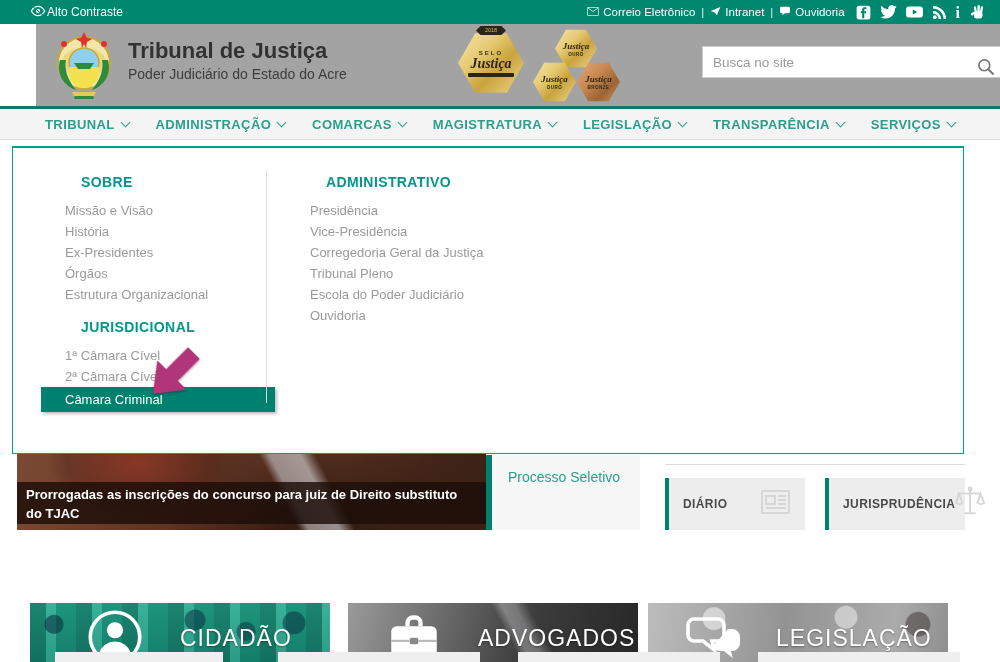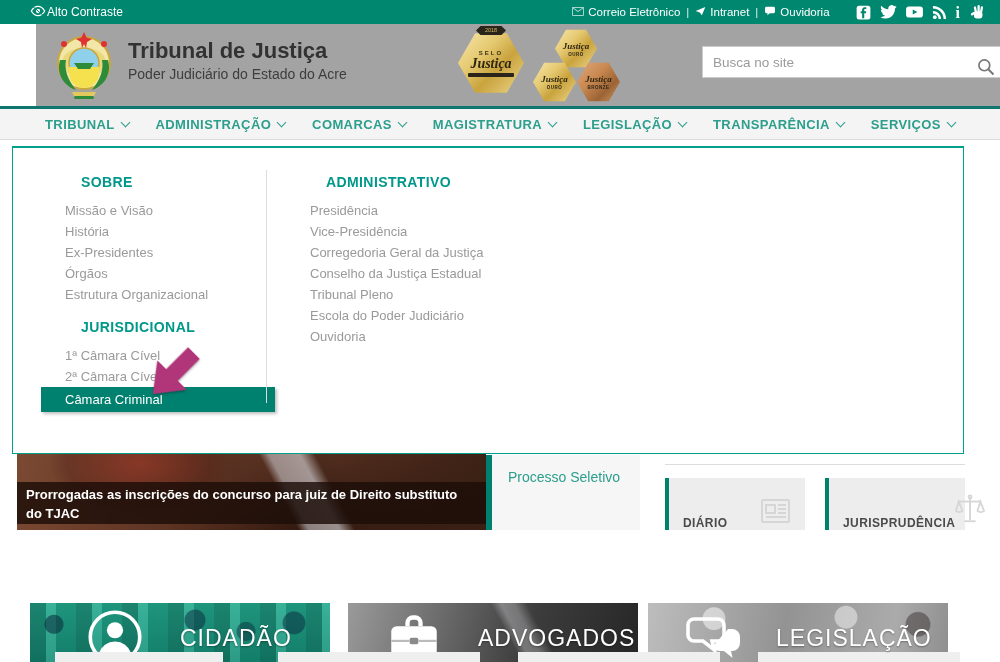--- a/index.html
+++ b/index.html
@@ -1,21 +1,21 @@
 <!DOCTYPE html>
 <html><head>
 <meta charset="utf-8">
 <style>
   html,body{margin:0;padding:0;background:#fff;width:1000px;height:662px;overflow:hidden;
     font-family:"Liberation Sans",sans-serif;-webkit-font-smoothing:antialiased;}
   
   .topbar{position:absolute;left:0;top:0;width:1000px;height:24px;background:#008770;color:#fff;
     display:flex;align-items:center;justify-content:space-between;font-size:12px;}
   .topbar-left{display:flex;align-items:center;gap:1px;padding-left:30px;}
-  .topbar-right{display:flex;align-items:center;gap:18px;padding-right:14px;}
+  .topbar-right{display:flex;align-items:center;gap:3px;padding-right:14px;}
   .toplinks{display:flex;align-items:center;gap:6px;font-size:11.5px;}
   .toplinks .sep{opacity:.85;}
   .toplink{display:flex;align-items:center;gap:4px;cursor:pointer;}
   .social{display:flex;align-items:center;gap:9px;margin-left:8px;}
   .social svg{display:block;}
   
   .header{position:absolute;left:0;top:24px;width:1000px;height:82px;background:#a3a3a3;margin-left:36px;}
   .crest{position:absolute;left:16px;top:6px;width:64px;height:70px;}
   .site-title{position:absolute;left:92px;top:14px;font-size:22px;font-weight:bold;color:#323232;}
   .site-sub{position:absolute;left:92px;top:42px;font-size:14px;color:#3d3d3d;}
@@ -66,21 +66,21 @@
   .banner-caption{position:absolute;left:0;top:34px;width:100%;height:42px;
     background:rgba(28,14,9,.82);color:#fff;font-size:13px;font-weight:bold;line-height:19px;
     padding:3px 10px 0 9px;box-sizing:border-box;}
   .banner-bar{position:absolute;left:486px;top:455px;width:6px;height:75px;background:#00806f;z-index:2;}
   .selective{position:absolute;left:492px;top:455px;width:148px;height:75px;background:#f6f6f6;z-index:1;}
   .selective-label{color:#2b9e8c;font-size:14px;padding:14px 0 0 16px;cursor:pointer;}
   .qa-heading-wrap{position:absolute;left:665px;top:440px;width:300px;border-bottom:1px solid #ddd;
     padding-bottom:6px;z-index:2;}
   .qa-heading{color:#00a08c;font-size:16px;font-weight:bold;letter-spacing:.5px;}
   .qa-card{position:absolute;top:478px;height:52px;background:#ededed;border-left:4px solid #00806f;
-    display:flex;align-items:flex-end;z-index:1;box-sizing:border-box;cursor:pointer;}
+    display:flex;align-items:center;z-index:1;box-sizing:border-box;cursor:pointer;}
   .qa-card .lbl{font-size:12px;font-weight:bold;color:#4a4a4a;letter-spacing:.4px;padding-left:14px;flex:1;}
   .qa-card svg{margin-right:12px;}
   .qa-diario{left:665px;width:140px;}
   .qa-juris{left:825px;width:140px;}
   
   .aud{position:absolute;top:603px;height:71px;display:flex;align-items:center;overflow:hidden;
     color:#fff;cursor:pointer;gap:12px;}
   .aud .aud-label{font-size:23px;letter-spacing:1px;text-shadow:0 1px 2px rgba(0,0,0,.35);z-index:2;}
   .aud svg{z-index:2;}
   .aud-cidadao{left:30px;width:300px;border-bottom:4px solid #009079;
@@ -322,21 +322,20 @@
     <div class="dd-item">1ª Câmara Cível</div>
     <div class="dd-item">2ª Câmara Cível</div>
     <div class="dd-item hl">Câmara Criminal</div>
   </div>
   <div class="dd-divider"></div>
   <div class="dd-col-right">
     <div class="dd-heading">ADMINISTRATIVO</div>
     <div class="dd-item">Presidência</div>
     <div class="dd-item">Vice-Presidência</div>
     <div class="dd-item">Corregedoria Geral da Justiça</div>
-    <div class="dd-item">Conselho da Justiça Estadual</div>
     <div class="dd-item">Tribunal Pleno</div>
     <div class="dd-item">Escola do Poder Judiciário</div>
     <div class="dd-item">Ouvidoria</div>
   </div>
 </div>
 
 <div class="pointer-arrow">
   <svg width="44" height="58" viewBox="0 0 40 56">
       <polygon points="20,56 0,30 12,30 12,0 28,0 28,30 40,30" fill="#b13579"></polygon>
     </svg>

